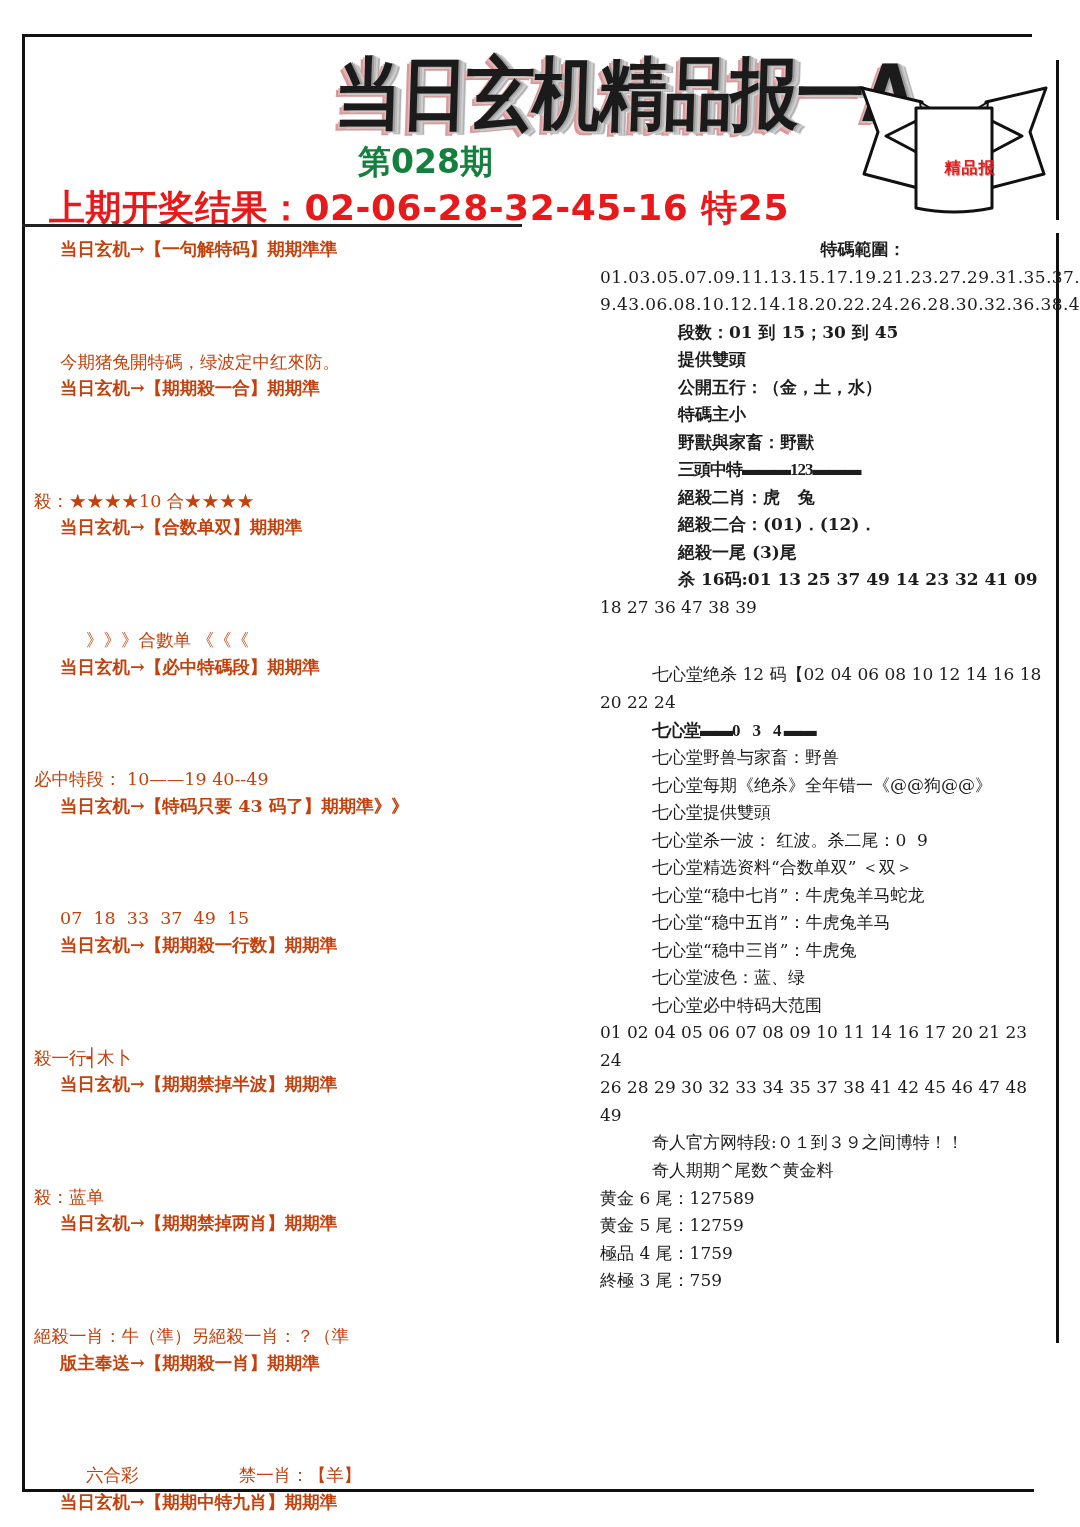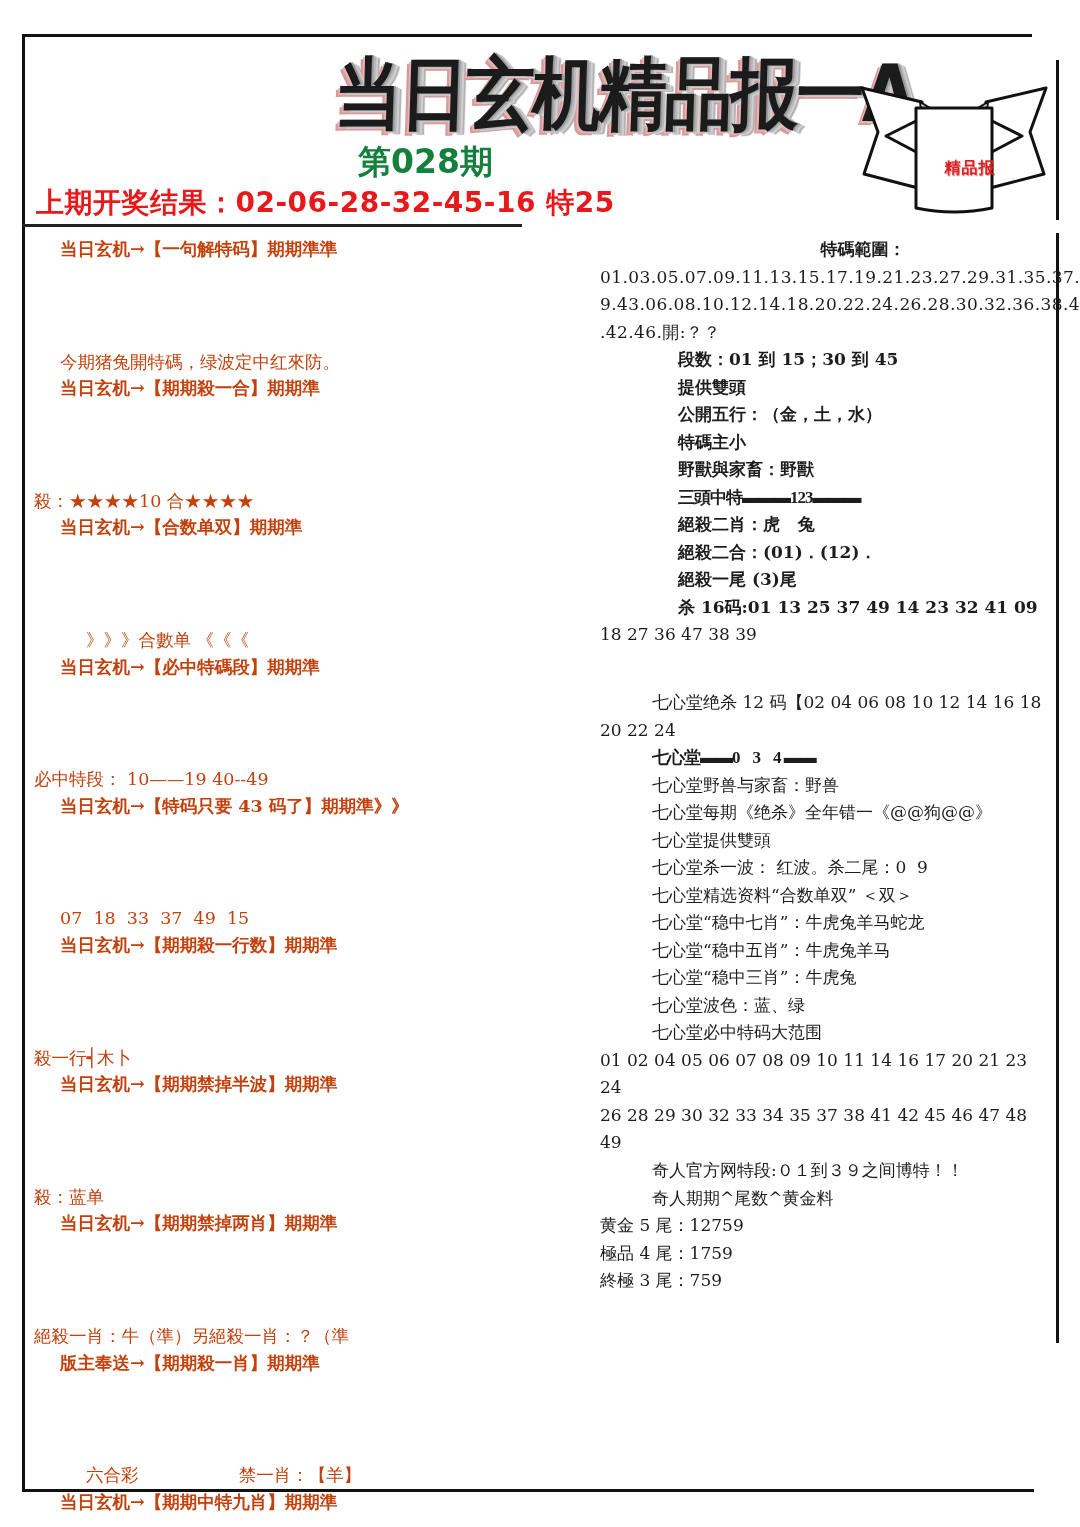--- a/index.html
+++ b/index.html
@@ -88,23 +88,23 @@
     left: 358px;
     top: 140px;
     font-size: 33px;
     font-weight: bold;
     color: #15803d;
     letter-spacing: 0px;
     white-space: nowrap;
   }
   .last-draw {
     position: absolute;
-    left: 36px;
+    left: 49px;
     top: 184px;
-    font-size: 28px;
+    font-size: 36px;
     font-weight: bold;
     color: #e8191b;
     white-space: nowrap;
     letter-spacing: 0.5px;
   }
 
   
   .emblem {
     position: absolute;
     left: 856px;
@@ -225,21 +225,20 @@
     <div class="line indent-1 bold">版主奉送→【期期殺一肖】期期準</div>
     <div class="gap-xl"></div>
     <div class="line indent-2">六合彩                  禁一肖：【羊】</div>
     <div class="line indent-1 bold">当日玄机→【期期中特九肖】期期準</div>
     <div class="gap-xl"></div>
   </div>
 <div class="col col-right" id="right-col">
     <div class="rline rhead indent-3">特碼範圍：</div>
     <div class="rline rfull num">01.03.05.07.09.11.13.15.17.19.21.23.27.29.31.35.37.3</div>
     <div class="rline rfull num">9.43.06.08.10.12.14.18.20.22.24.26.28.30.32.36.38.40</div>
-    <div class="rline rfull num">.42.46.開:？？</div>
     <div class="rline indent-3">段数：01 到 15；30 到 45</div>
     <div class="rline indent-3">提供雙頭</div>
     <div class="rline indent-3">公開五行：（金，土，水）</div>
     <div class="rline indent-3">特碼主小</div>
     <div class="rline indent-3">野獸與家畜：野獸</div>
     <div class="rline indent-3 bars">三頭中特▬▬▬123▬▬▬</div>
     <div class="rline indent-3">絕殺二肖：虎   兔</div>
     <div class="rline indent-3">絕殺二合：(01)．(12)．</div>
     <div class="rline indent-3">絕殺一尾 (3)尾</div>
     <div class="rline indent-3">杀 16码:01 13 25 37 49 14 23 32 41 09</div>
@@ -255,16 +254,17 @@
     <div class="rline indent-2">七心堂精选资料“合数单双” ＜双＞</div>
     <div class="rline indent-2">七心堂“稳中七肖”：牛虎兔羊马蛇龙</div>
     <div class="rline indent-2">七心堂“稳中五肖”：牛虎兔羊马</div>
     <div class="rline indent-2">七心堂“稳中三肖”：牛虎兔</div>
     <div class="rline indent-2">七心堂波色：蓝、绿</div>
     <div class="rline indent-2">七心堂必中特码大范围</div>
     <div class="rline rfull">01 02 04 05 06 07 08 09 10 11 14 16 17 20 21 23 24</div>
     <div class="rline rfull">26 28 29 30 32 33 34 35 37 38 41 42 45 46 47 48 49</div>
     <div class="rline indent-2">奇人官方网特段:０１到３９之间博特！！</div>
     <div class="rline indent-2">奇人期期^尾数^黄金料</div>
+    <div class="rline rfull">黄金 6 尾：127589</div>
     <div class="rline rfull">黄金 5 尾：12759</div>
     <div class="rline rfull">極品 4 尾：1759</div>
     <div class="rline rfull">終極 3 尾：759</div>
   </div>
 
 </body></html>

